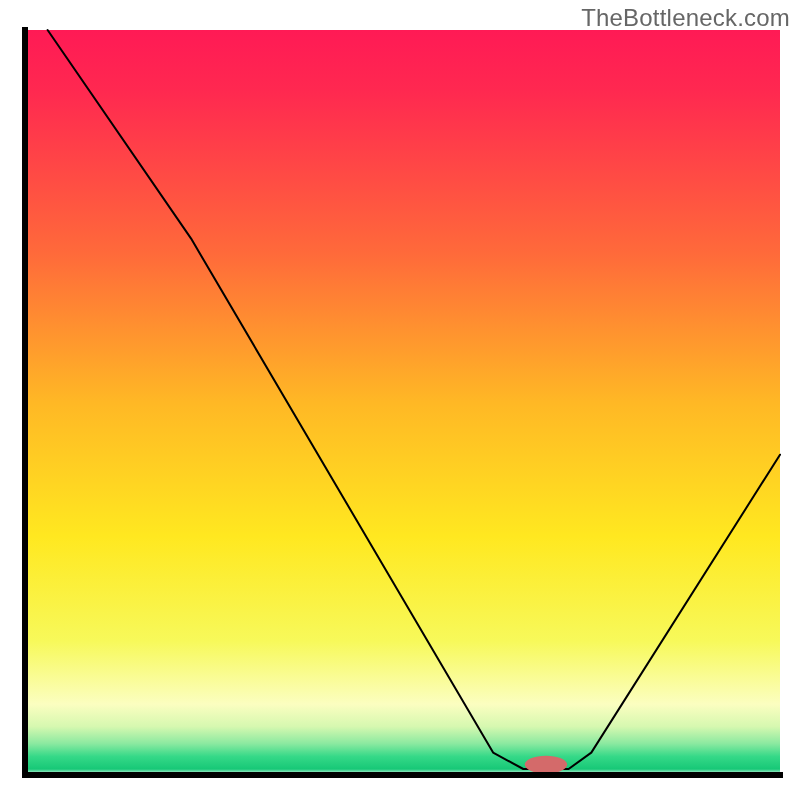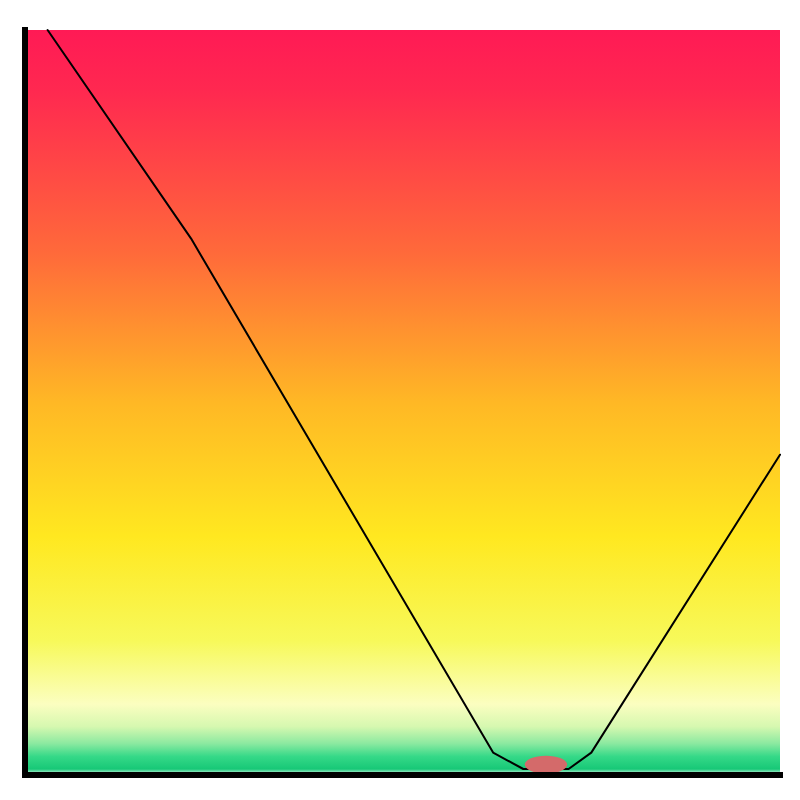--- a/index.html
+++ b/index.html
@@ -29,20 +29,21 @@
   svg {
     position: absolute;
     top: 0;
     left: 0;
   }
 </style>
 </head>
 <body>
 
 <div class="frame">
+  <div class="watermark">TheBottleneck.com</div>
 
   <svg id="chart-svg" width="800" height="800" viewBox="0 0 800 800">
     <defs>
       <linearGradient id="bg-grad" x1="0" y1="0" x2="0" y2="1">
           <stop offset="0%" stop-color="#ff1a55"></stop>
           <stop offset="8%" stop-color="#ff2850"></stop>
           <stop offset="30%" stop-color="#ff6a3a"></stop>
           <stop offset="50%" stop-color="#ffb825"></stop>
           <stop offset="68%" stop-color="#ffe820"></stop>
           <stop offset="82%" stop-color="#f7f95a"></stop>

